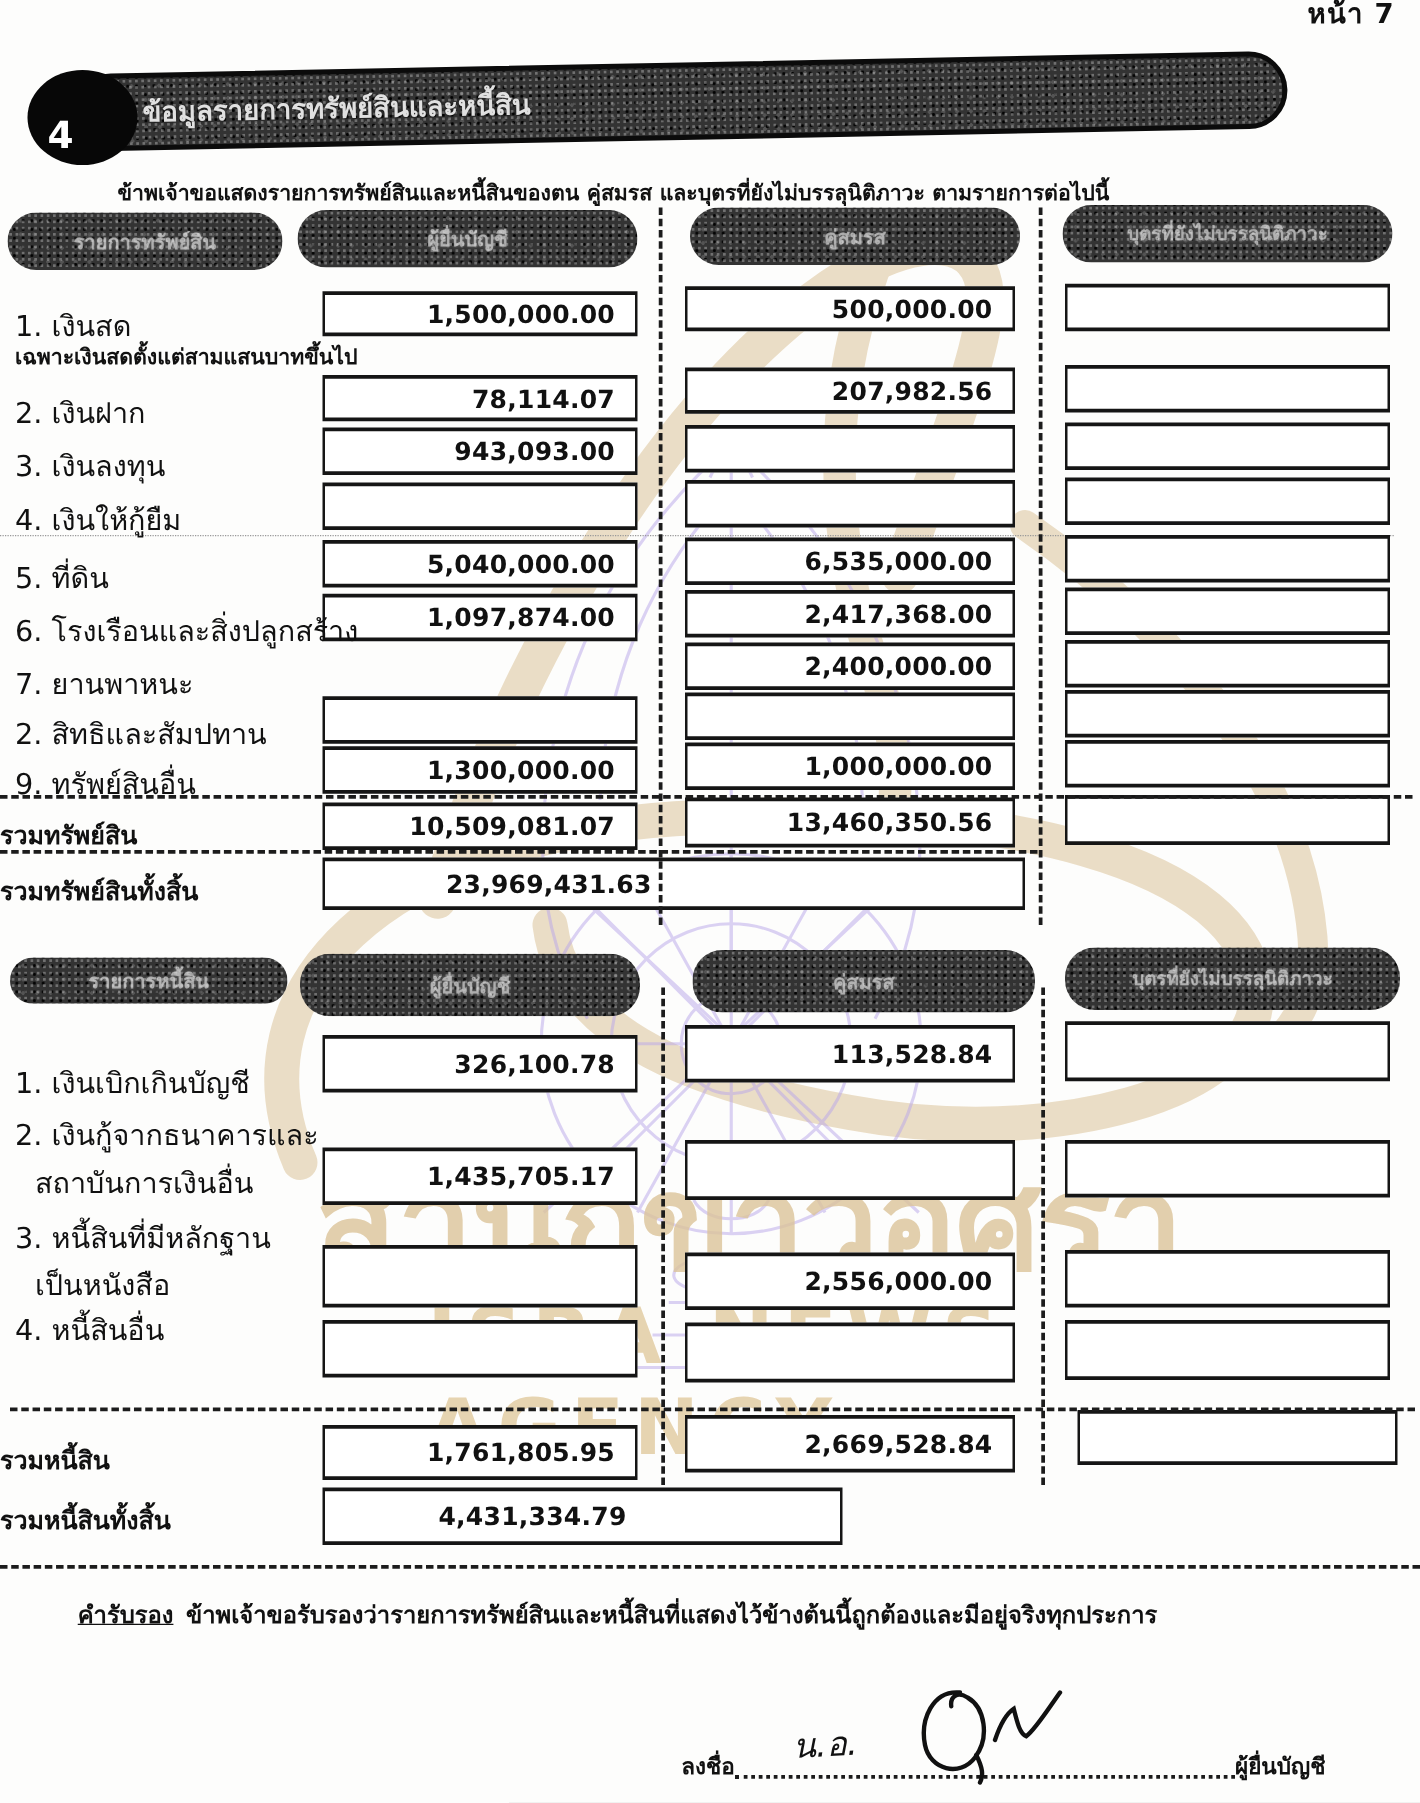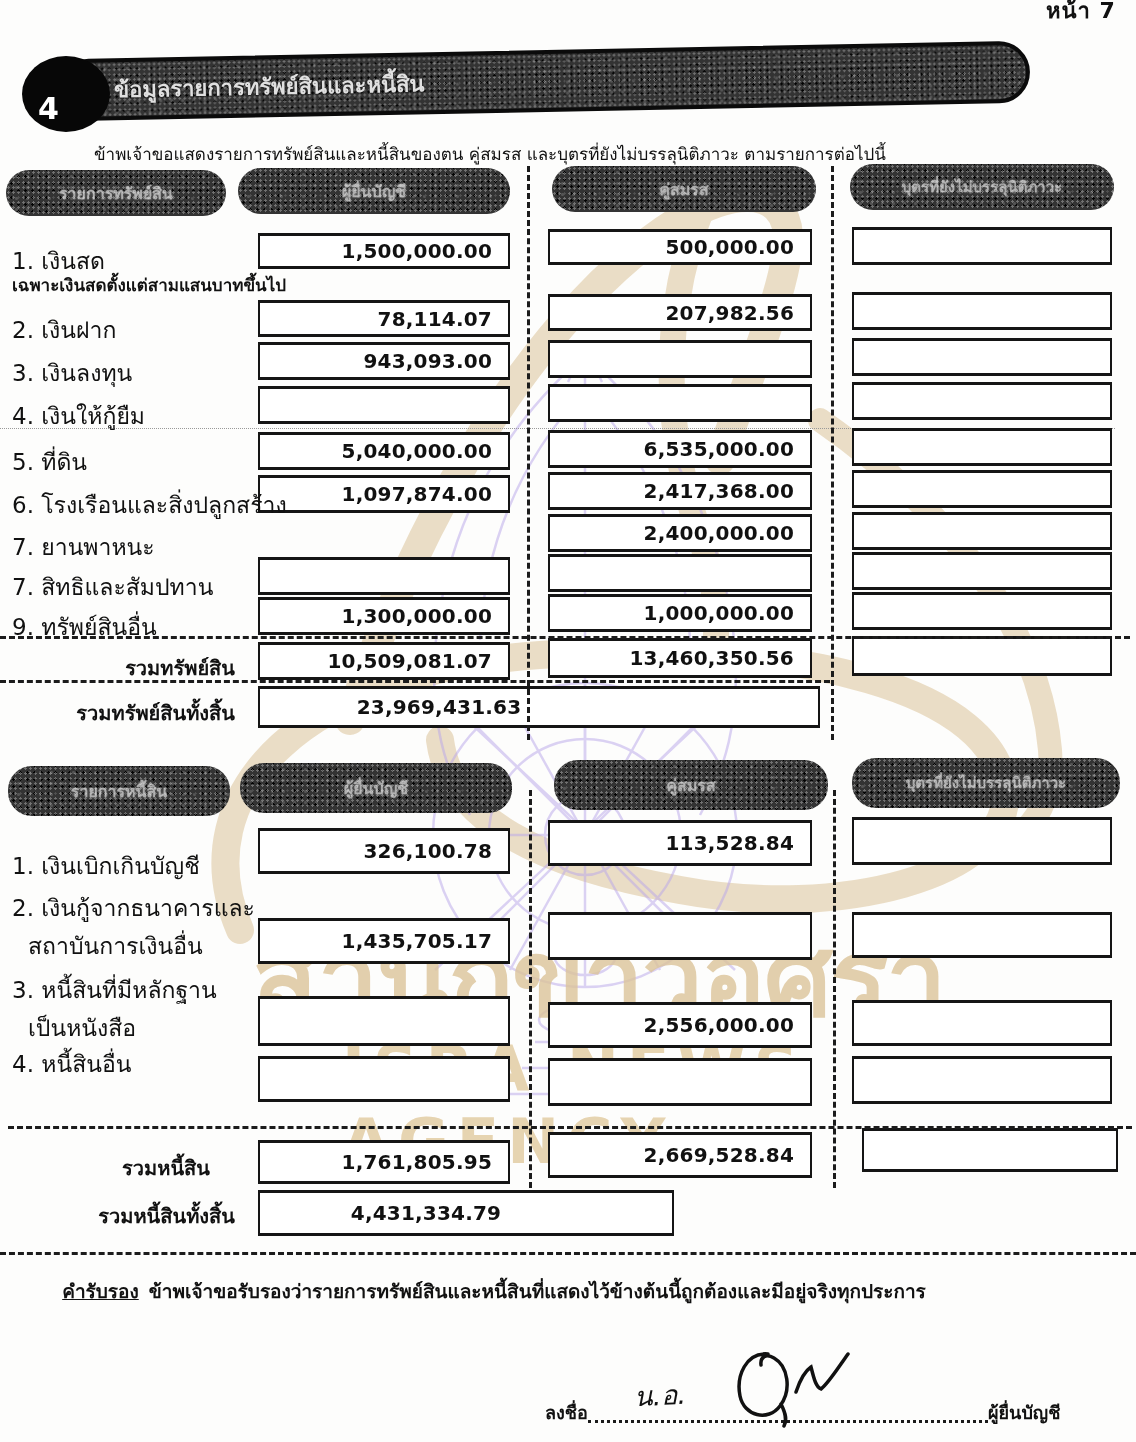--- a/index.html
+++ b/index.html
@@ -27,39 +27,39 @@
     display:flex;align-items:center;padding-left:52px;box-sizing:border-box;
     color:rgba(242,242,242,.92);font-size:22px;font-weight:bold;
     text-shadow:0 0 2px rgba(0,0,0,.9);
   }
   .numdisc{
     left:22px;top:56px;width:88px;height:76px;border-radius:50%;
     background:#070707;color:#fff;z-index:2;
     display:flex;align-items:flex-end;padding:0 0 6px 16px;box-sizing:border-box;
     font-size:30px;font-weight:bold;
   }
-  .intro{top:140px;left:94px;font-size:17px;font-weight:400;}
+  .intro{top:140px;left:94px;font-size:17px;font-weight:700;}
   
   .capsule{
     height:46px;border-radius:24px;display:flex;align-items:center;justify-content:center;
     color:rgba(228,228,228,.62);font-size:16px;font-weight:bold;
     text-shadow:0 0 3px rgba(255,255,255,.35);box-sizing:border-box;z-index:2;
   }
   
   .fieldbox{
     position:absolute;background:#fff;border:2px solid #151515;
     border-top-width:3px;border-bottom-width:3px;box-sizing:border-box;
     display:flex;align-items:center;justify-content:flex-end;
     padding-right:16px;font-size:20px;font-weight:600;z-index:2;letter-spacing:.2px;
   }
   .c1{left:258px;width:252px;}
   .c2{left:548px;width:264px;}
   .c3{left:852px;width:260px;}
   .rowlabel{position:absolute;left:12px;font-size:23px;z-index:3;}
-  .sumlabel{position:absolute;left:0;width:235px;text-align:right;font-size:20px;font-weight:600;z-index:3;font-family:Liberation Mono, monospace;}
+  .sumlabel{position:absolute;left:0;width:235px;text-align:left;font-size:20px;font-weight:600;z-index:3;font-family:Liberation Mono, monospace;}
   .note{font-size:17px;font-weight:600;}
   
   .vdash{position:absolute;width:0;border-left:3px dashed #1c1c1c;z-index:3;}
   .hdash{position:absolute;height:0;border-top:3px dashed #1c1c1c;z-index:3;}
   .hdot{position:absolute;height:0;border-top:1.5px dotted #999;z-index:1;}
   
   .wm{pointer-events:none;}
   .wm-thai{left:252px;top:892px;font-size:108px;font-weight:bold;color:#dcc49a;opacity:.8;z-index:1;letter-spacing:-2px;}
   .wm-eng{left:342px;top:1032px;font-size:62px;font-weight:800;color:#e3cda4;opacity:.85;z-index:1;letter-spacing:8px;}
   
@@ -157,21 +157,21 @@
 
   <div class="rowlabel" style="top:487px">6. โรงเรือนและสิ่งปลูกสร้าง</div>
   <div class="fieldbox c1" style="top:475px;height:38px">1,097,874.00</div>
   <div class="fieldbox c2" style="top:472px;height:38px">2,417,368.00</div>
   <div class="fieldbox c3" style="top:470px;height:38px"></div>
 
   <div class="rowlabel" style="top:529px">7. ยานพาหนะ</div>
   <div class="fieldbox c2" style="top:514px;height:38px">2,400,000.00</div>
   <div class="fieldbox c3" style="top:512px;height:38px"></div>
 
-  <div class="rowlabel" style="top:569px">7. สิทธิและสัมปทาน</div>
+  <div class="rowlabel" style="top:569px">2. สิทธิและสัมปทาน</div>
   <div class="fieldbox c1" style="top:557px;height:38px"></div>
   <div class="fieldbox c2" style="top:554px;height:38px"></div>
   <div class="fieldbox c3" style="top:552px;height:38px"></div>
 
   <div class="rowlabel" style="top:609px">9. ทรัพย์สินอื่น</div>
   <div class="fieldbox c1" style="top:597px;height:38px">1,300,000.00</div>
   <div class="fieldbox c2" style="top:594px;height:38px">1,000,000.00</div>
   <div class="fieldbox c3" style="top:592px;height:38px"></div>
 
   <div class="hdash" style="left:0;top:636px;width:1130px"></div>
@@ -179,21 +179,21 @@
   <div class="sumlabel" style="top:652px">รวมทรัพย์สิน</div>
   <div class="fieldbox c1" style="top:642px;height:38px">10,509,081.07</div>
   <div class="fieldbox c2" style="top:638px;height:40px">13,460,350.56</div>
   <div class="fieldbox c3" style="top:636px;height:40px"></div>
 
   <div class="hdash" style="left:0;top:680px;width:830px"></div>
 
   <div class="sumlabel" style="top:697px">รวมทรัพย์สินทั้งสิ้น</div>
   <div class="fieldbox" style="left:258px;top:686px;width:562px;height:42px;justify-content:center;padding-right:200px">23,969,431.63</div>
 
-  <div class="abs capsule noise" style="left:8px;top:766px;width:222px;height:50px">รายการหนี้สิน</div>
+  <div class="abs capsule noise" style="left:8px;top:766px;width:222px;height:37px">รายการหนี้สิน</div>
   <div class="abs capsule noise" style="left:240px;top:763px;width:272px;height:50px">ผู้ยื่นบัญชี</div>
   <div class="abs capsule noise" style="left:554px;top:760px;width:274px;height:50px">คู่สมรส</div>
   <div class="abs capsule noise" style="left:852px;top:758px;width:268px;height:50px;font-size:15px">บุตรที่ยังไม่บรรลุนิติภาวะ</div>
 
   <div class="rowlabel" style="top:848px">1. เงินเบิกเกินบัญชี</div>
   <div class="fieldbox c1" style="top:828px;height:46px">326,100.78</div>
   <div class="fieldbox c2" style="top:820px;height:46px">113,528.84</div>
   <div class="fieldbox c3" style="top:817px;height:48px"></div>
 
   <div class="rowlabel" style="top:890px">2. เงินกู้จากธนาคารและ</div>

